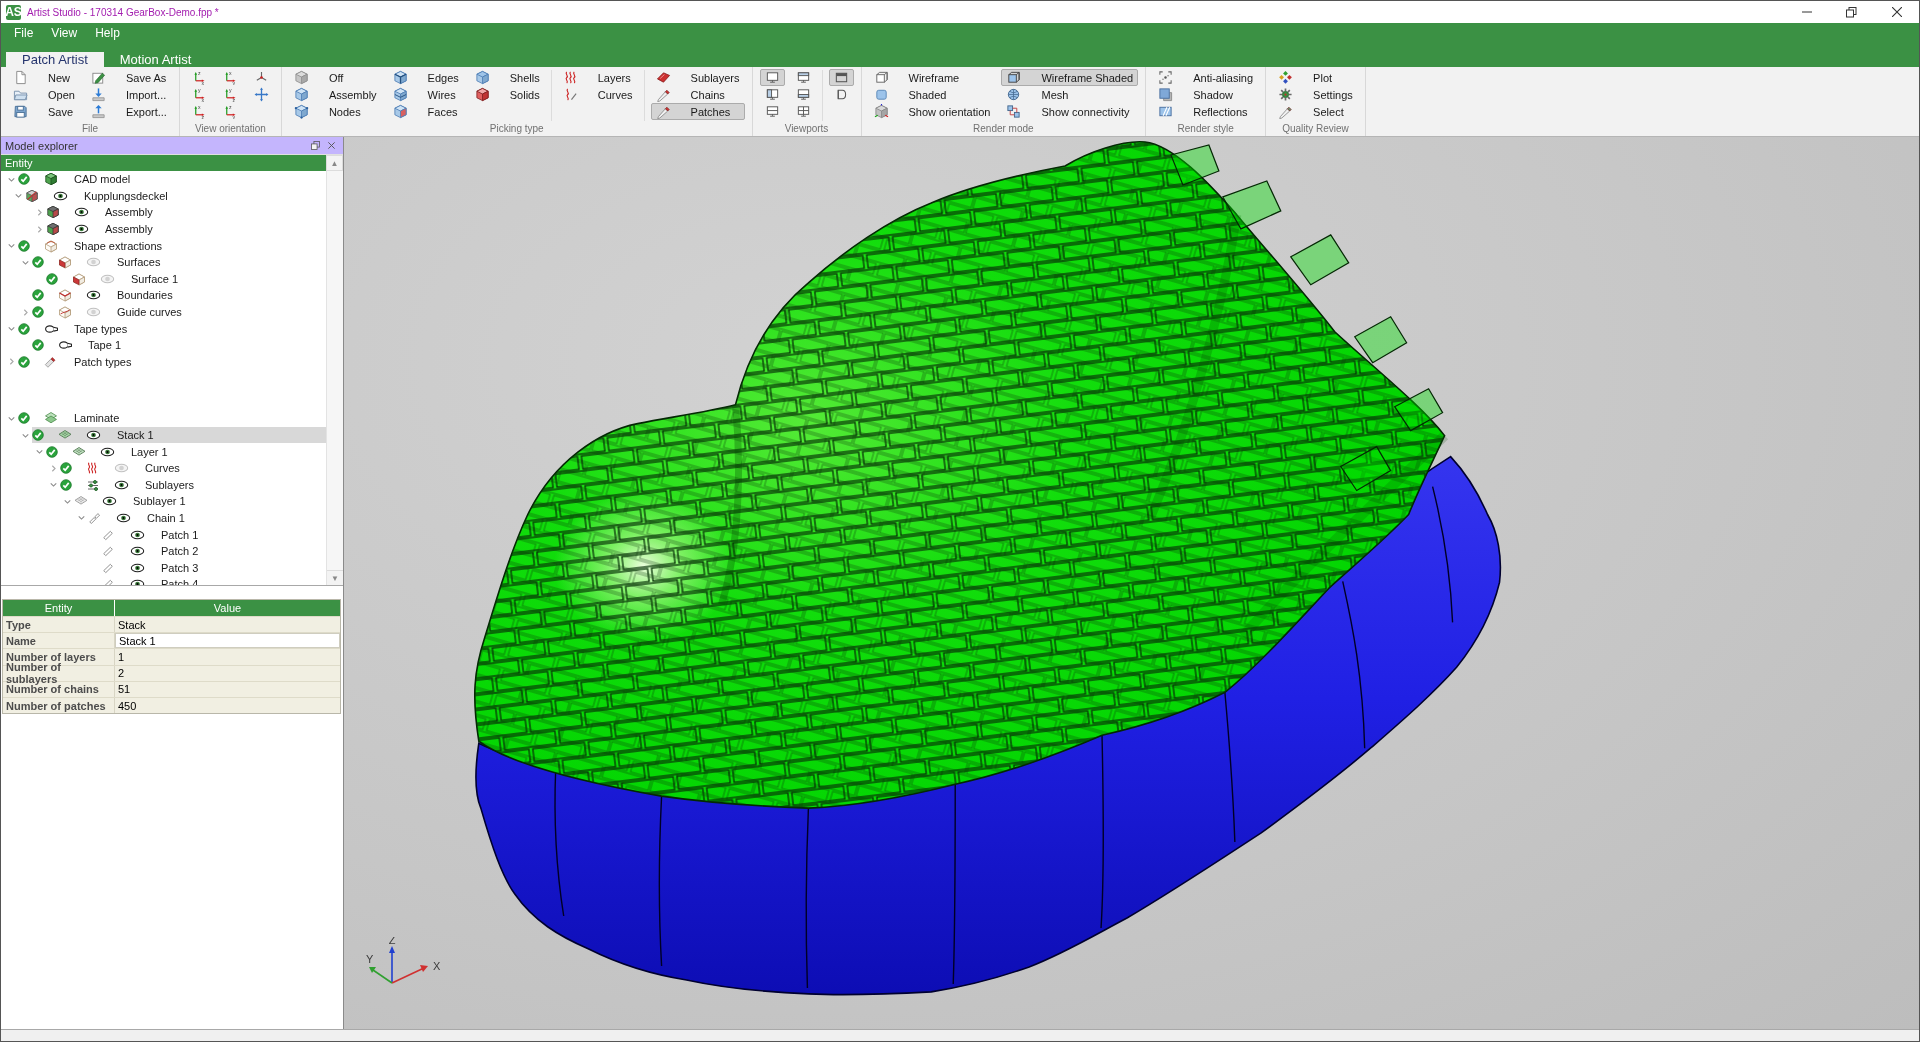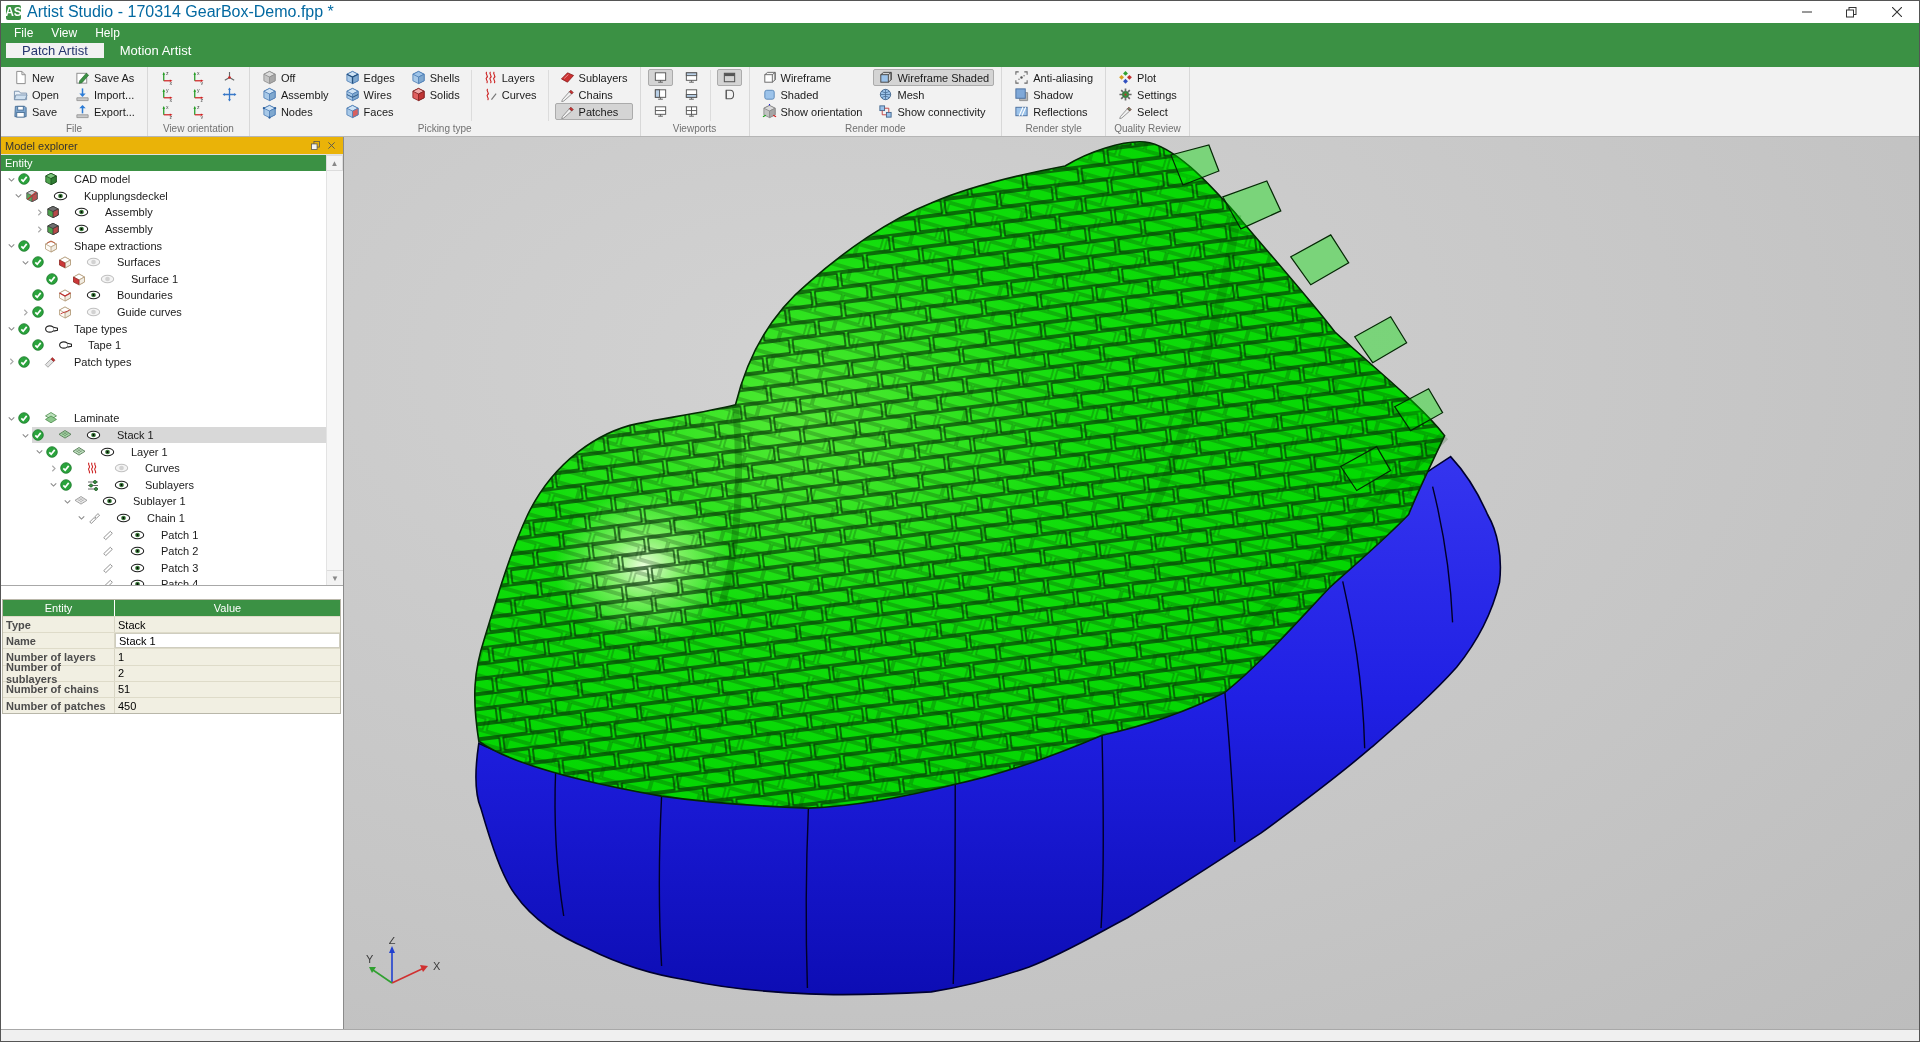--- a/index.html
+++ b/index.html
@@ -7,46 +7,46 @@
     --model-green:#00d400; --model-green-light:#9cf76a; --model-green-dark:#00a400;
     --model-blue:#2020e4; --model-blue-dark:#0d0db4; --vp-bg:#c6c6c6;
   }
   *{box-sizing:border-box;margin:0;padding:0}
   html,body{width:1920px;height:1042px;overflow:hidden}
   body{font-family:"Liberation Sans",sans-serif;font-size:11px;color:#1a1a1a;background:#fff;border:1px solid #555;display:flex;flex-direction:column}
   svg{display:block}
   
   .titlebar{height:22px;background:#fff;display:flex;align-items:center;padding-left:5px;flex:none}
   .app-icon{width:15px;height:15px;background:var(--brand);color:#fff;font-size:12px;font-weight:bold;display:flex;align-items:center;justify-content:center;border-radius:2px;margin-right:6px}
-  .title-text{font-size:16px;color:#0369a1}
+  .title-text{font-size:10px;color:#a21caf}
   .win-controls{margin-left:auto;display:flex;height:100%}
   .win-btn{width:45px;display:flex;align-items:center;justify-content:center;cursor:default}
   
   .menubar{height:20px;background:var(--brand);display:flex;align-items:center;padding-left:4px;flex:none}
   .menu-item{color:#fff;font-size:12px;padding:2px 9px}
   
-  .tabbar{height:24px;background:var(--brand);display:flex;align-items:flex-start;padding-left:5px;flex:none}
+  .tabbar{height:24px;background:var(--brand);display:flex;align-items:flex-end;padding-left:5px;flex:none}
   .tab{display:flex;align-items:center;padding:0 16px;font-size:13px;color:#fff}
   .tab.active{background:#f2f2f2;color:var(--tab-text)}
   
   .ribbon{height:70px;background:#f2f2f2;border-bottom:1px solid #b5b5b5;display:flex;align-items:stretch;flex:none}
   .rib-group{display:flex;flex-direction:column;border-right:1px solid #d8d8d8;padding:2px 4px 0 4px}
   .rib-cols{display:flex;flex:1;align-items:flex-start}
   .rib-col{display:flex;flex-direction:column;padding:0 3px}
   .rib-sep{width:1px;background:#dcdcdc;align-self:stretch;margin:1px 3px}
-  .rib-btn{display:flex;align-items:center;gap:4px;height:17px;padding:1px 4px;border:1px solid transparent;border-radius:2px;white-space:nowrap}
+  .rib-btn{display:flex;align-items:center;gap:20px;height:17px;padding:1px 4px;border:1px solid transparent;border-radius:2px;white-space:nowrap}
   .rib-btn.selected{background:#d4d4d4;border-color:#ababab}
   .rib-btn .lbl{font-size:11px;color:#1a1a1a}
   .rib-caption{text-align:center;font-size:10px;color:#717171;padding:1px 2px 2px 2px}
   .ic{flex:none;display:block}
   
   .content{flex:1;display:flex;min-height:0}
   
   .panel{width:343px;flex:none;background:#fff;border-right:1px solid #8a8a8a;display:flex;flex-direction:column}
-  .panel-header{height:18px;display:flex;align-items:center;padding:0 4px;background:#eab308;border-bottom:1px solid #e0e0e0}
+  .panel-header{height:18px;display:flex;align-items:center;padding:0 4px;background:#c4b5fd;border-bottom:1px solid #e0e0e0}
   .panel-title{font-size:11px;color:#333;flex:1}
   .panel-hbtn{width:16px;height:14px;display:flex;align-items:center;justify-content:center}
   .entity-bar{height:16px;display:flex;flex:none}
   .entity-label{flex:1;background:var(--brand);color:#fff;display:flex;align-items:center;padding-left:4px;font-size:11px}
   .scroll-btn{width:17px;background:#f3f3f3;border:1px solid #dcdcdc;display:flex;align-items:center;justify-content:center;color:#888;font-size:8px}
   .tree-wrap{height:415px;position:relative;border-bottom:1px solid #a8a8a8;overflow:hidden;flex:none}
   .tree{position:absolute;left:0;top:0;right:17px;bottom:0;overflow:hidden}
   .tree-row{height:16.6px;display:flex;align-items:center}
   .tree-row .row-body{display:flex;align-items:center;flex:1;height:100%;gap:14px;padding-right:2px}
   .tree-row.selected .row-body{background:#d8d8d8}

